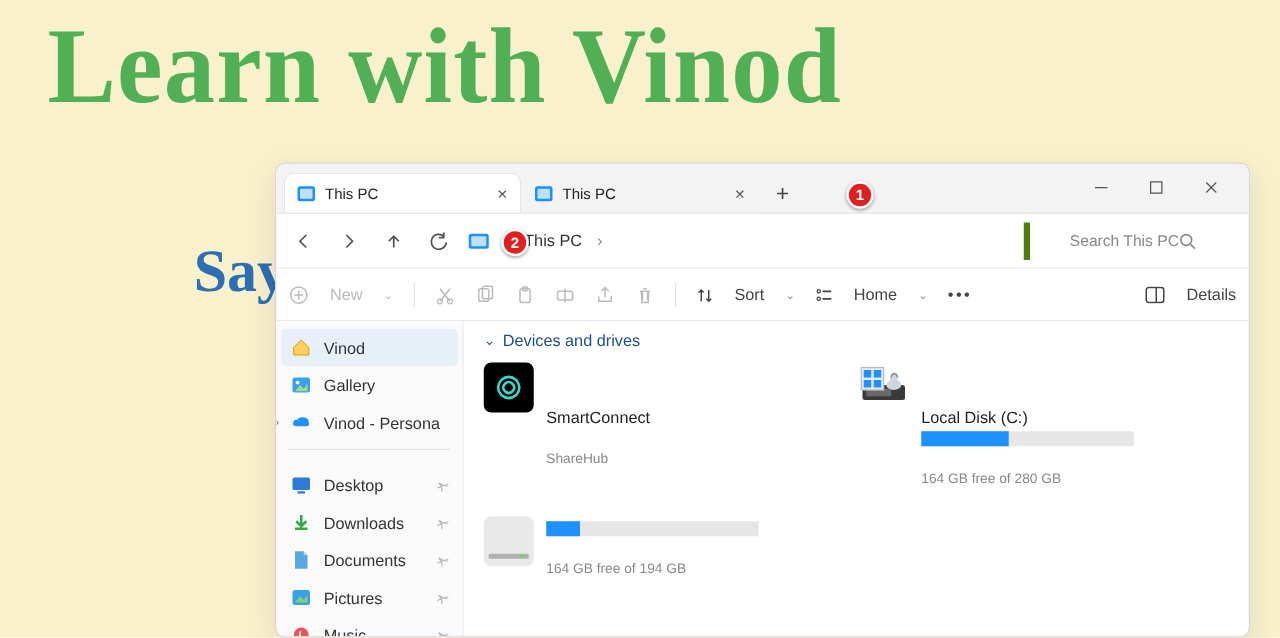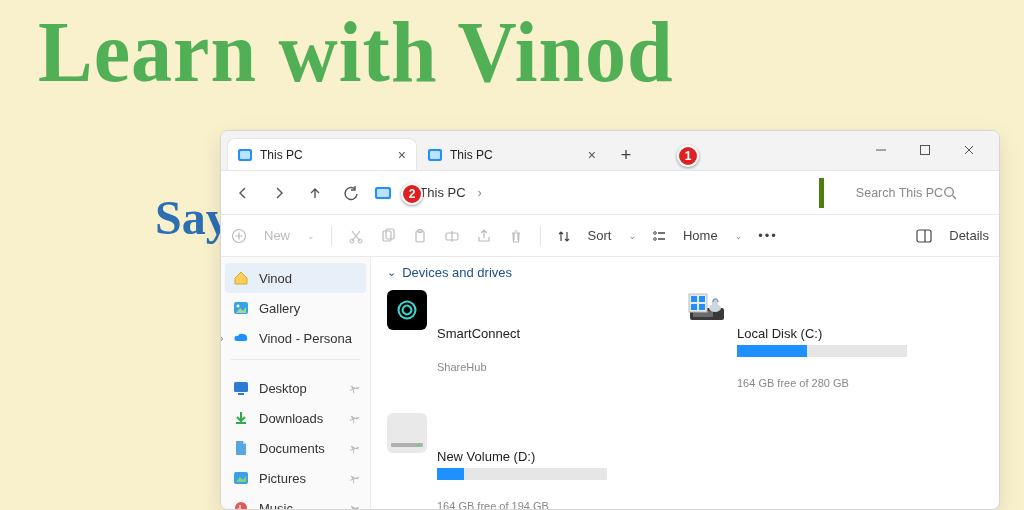--- a/index.html
+++ b/index.html
@@ -370,21 +370,20 @@
             <div class="bar">
                 <div class="fill" style="width:41%"></div>
               </div>
             <div class="dsub">164 GB free of 280 GB</div>
           </div>
         </div>
 
         <div class="drive">
           <div class="dicon disk-ico"></div>
           <div class="dbody">
-            <div class="dname">New Volume (D:)</div>
             <div class="bar">
                 <div class="fill" style="width:16%"></div>
               </div>
             <div class="dsub">164 GB free of 194 GB</div>
           </div>
         </div>
       </div>
     </div>
   </div>
 </div>

